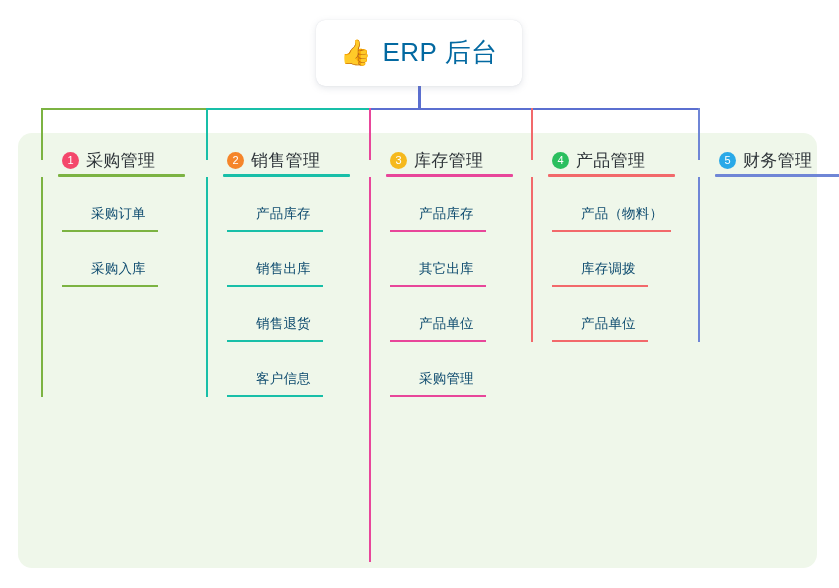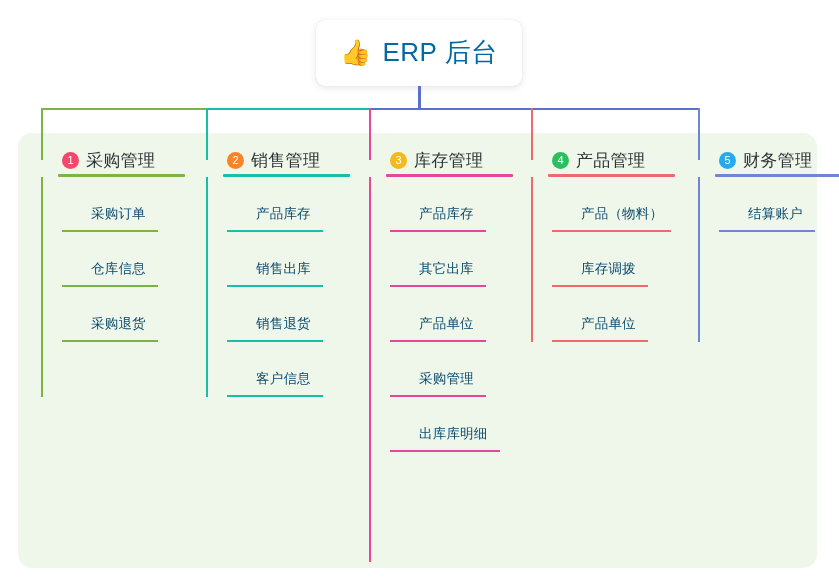--- a/index.html
+++ b/index.html
@@ -178,25 +178,21 @@
           <span class="badge" style="background: rgb(244, 71, 107);">1</span>
           <span class="head-label">采购管理</span>
           <div class="head-rule" style="width: 127px; background: rgb(124, 179, 66);"></div>
         </div>
         <div class="items">
           <div class="item">
             <span class="item-label">采购订单</span>
             <div class="item-rule" style="width: 96px; background: rgb(124, 179, 66);"></div>
           </div>
           <div class="item">
-            <span class="item-label">仓库信息</span>
-            <div class="item-rule" style="width: 96px; background: rgb(124, 179, 66);"></div>
-          </div>
-          <div class="item">
-            <span class="item-label">采购退货</span>
+            <span class="item-label">采购入库</span>
             <div class="item-rule" style="width: 96px; background: rgb(124, 179, 66);"></div>
           </div>
         </div>
       </div>
       <div class="column" style="left: 205px;">
         <div class="col-head">
           <span class="badge" style="background: rgb(245, 133, 42);">2</span>
           <span class="head-label">销售管理</span>
           <div class="head-rule" style="width: 127px; background: rgb(24, 191, 168);"></div>
         </div>
@@ -235,24 +231,20 @@
             <div class="item-rule" style="width: 96px; background: rgb(232, 70, 154);"></div>
           </div>
           <div class="item">
             <span class="item-label">产品单位</span>
             <div class="item-rule" style="width: 96px; background: rgb(232, 70, 154);"></div>
           </div>
           <div class="item">
             <span class="item-label">采购管理</span>
             <div class="item-rule" style="width: 96px; background: rgb(232, 70, 154);"></div>
           </div>
-          <div class="item">
-            <span class="item-label">出库库明细</span>
-            <div class="item-rule" style="width: 110px; background: rgb(232, 70, 154);"></div>
-          </div>
         </div>
       </div>
       <div class="column" style="left: 530px;">
         <div class="col-head">
           <span class="badge" style="background: rgb(43, 191, 95);">4</span>
           <span class="head-label">产品管理</span>
           <div class="head-rule" style="width: 127px; background: rgb(242, 105, 107);"></div>
         </div>
         <div class="items">
           <div class="item">
@@ -269,21 +261,17 @@
           </div>
         </div>
       </div>
       <div class="column" style="left: 697px;">
         <div class="col-head">
           <span class="badge" style="background: rgb(41, 169, 232);">5</span>
           <span class="head-label">财务管理</span>
           <div class="head-rule" style="width: 127px; background: rgb(111, 134, 214);"></div>
         </div>
         <div class="items">
-          <div class="item">
-            <span class="item-label">结算账户</span>
-            <div class="item-rule" style="width: 96px; background: rgb(111, 134, 214);"></div>
-          </div>
         </div>
       </div>
     </div>
 
 </div>
 
 </body></html>

